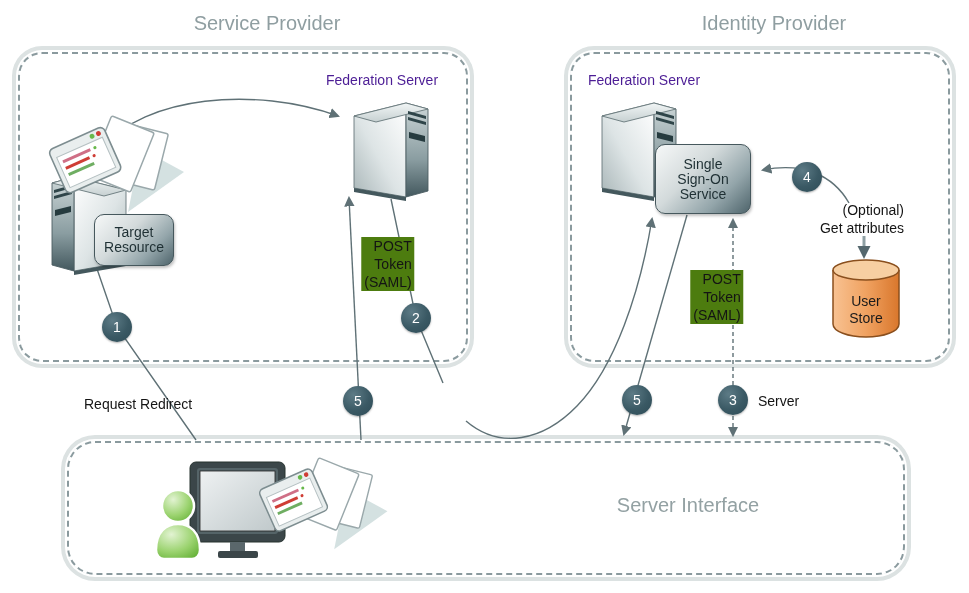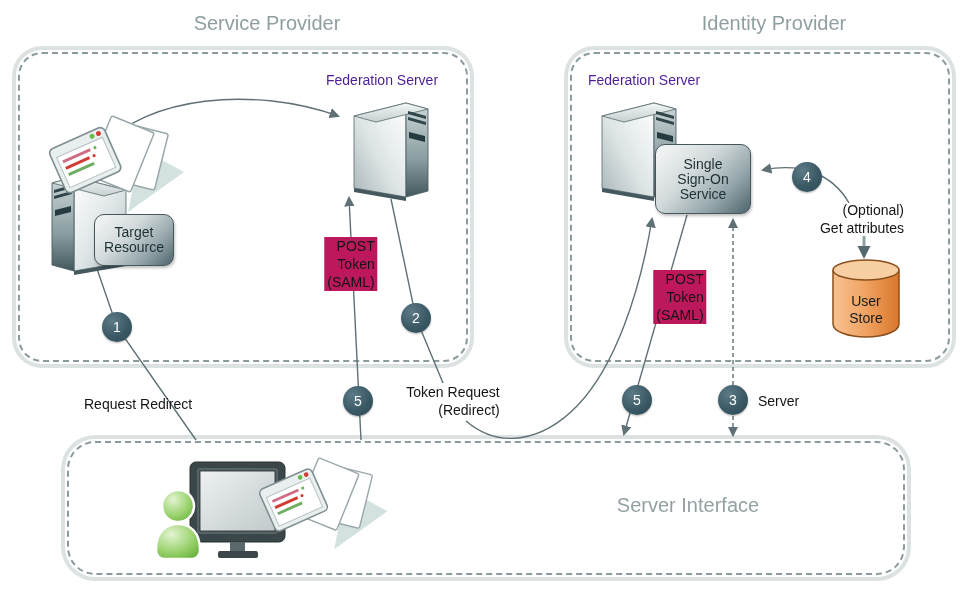--- a/index.html
+++ b/index.html
@@ -8,21 +8,21 @@
   
   .zone{position:absolute;border:2px dashed #8a9a9e;border-radius:24px;
         box-shadow:0 0 0 2px #fff,0 0 0 6px #dce2e2;background:transparent;box-sizing:border-box;}
   .zone.browser{border-radius:28px;}
   
   .title{position:absolute;font-size:20px;color:#8f9ea1;white-space:nowrap;transform:translateX(-50%);}
   .fedlabel{position:absolute;font-size:14px;color:#4c1d95;white-space:nowrap;}
   .ann{position:absolute;font-size:14px;color:#141414;text-align:right;
        white-space:pre-line;line-height:18px;}
   .ann.center{transform:translateX(-50%);}
-  .ann.mask{background:#be185d;padding:0 3px;}
+  .ann.mask{background:#4d7c0f;padding:0 3px;margin-left:37px;}
   .browser-label{position:absolute;font-size:20px;color:#93a1a3;white-space:nowrap;transform:translateX(-50%);}
   
   .step{position:absolute;width:30px;height:30px;border-radius:50%;
         background:radial-gradient(circle at 35% 30%, #5d7b86 0%, #3a5964 55%, #2e4b56 100%);
         color:#fff;font-size:14px;line-height:30px;text-align:center;
         box-shadow:0 1px 2px rgba(0,0,0,.3);}
   
   .badge{position:absolute;color:#1f3034;text-align:center;white-space:pre-line;
          border:1px solid #46585d;border-radius:10px;font-size:14px;line-height:15px;
          background:linear-gradient(135deg,#f6f8f8 0%,#d3dadb 40%,#93a5aa 72%,#4e646b 100%);
@@ -151,22 +151,20 @@
   <div class="badge" style="left:94px;top:214px;width:80px;height:52px;">Target
 Resource</div>
   <div class="badge" style="left:655px;top:144px;width:96px;height:70px;">Single
 Sign-On
 Service</div>
 
   <div class="ann" style="left:84px;top:395px;">Request Redirect</div>
   <div class="ann center mask" style="left:351px;top:237px;">POST
 Token
 (SAML)</div>
-  <div class="ann center" style="left:453px;top:383px;">Token Request
-(Redirect)</div>
   <div class="ann center mask" style="left:680px;top:270px;">POST
 Token
 (SAML)</div>
   <div class="ann" style="left:758px;top:392px;">Server</div>
   <div class="ann" style="left:862px;top:201px;transform:translateX(-50%);">(Optional)
 Get attributes</div>
   <div class="store-label" style="left:866px;top:287px;margin-top:6px;">User
 Store</div>
   <div class="browser-label" style="left:688px;top:494px;">Server Interface</div>
 

